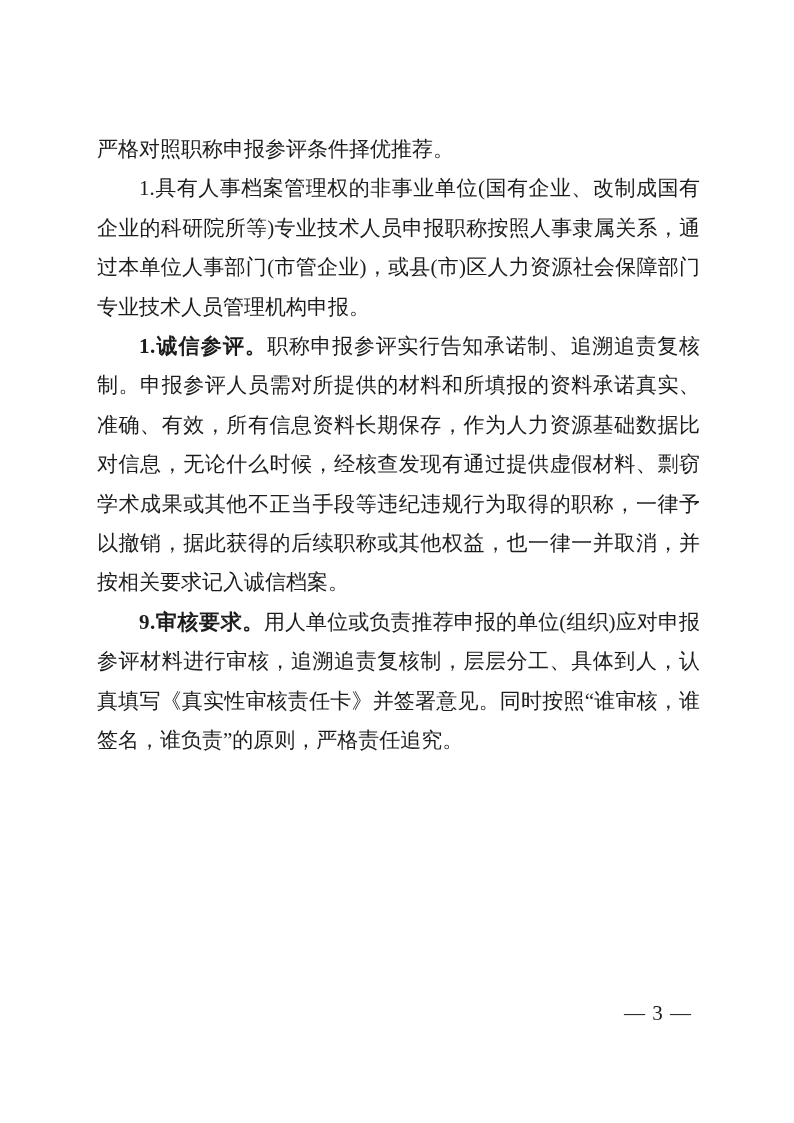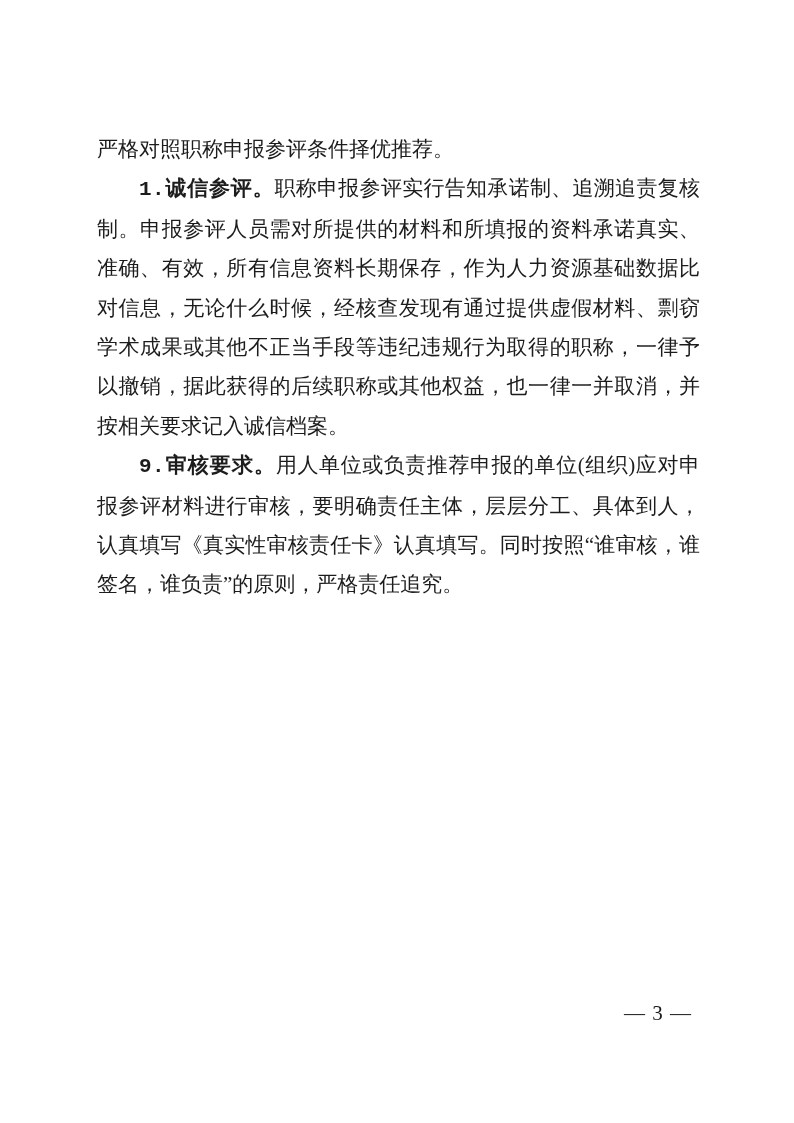--- a/index.html
+++ b/index.html
@@ -29,21 +29,21 @@
   .content p {
     margin: 0;
     padding: 0;
     text-indent: 2em;
   }
   .content p.no-indent {
     text-indent: 0;
   }
   .lead-bold {
     font-weight: bold;
-    font-family: Liberation Mono, monospace;
+    font-family: Liberation Serif, serif;
     letter-spacing: 0.5px;
   }
   .page-number {
     position: absolute;
     top: 999px;
     right: 102px;
     font-size: 21px;
     line-height: 28px;
     letter-spacing: 1px;
     color: #1c1c1c;
@@ -51,24 +51,25 @@
 </style>
 </head>
 <body>
 
 <div class="page">
 
   <div class="content">
 
     <p class="no-indent"><span>严格对照职称申报参评条件择优推荐。</span></p>
 
+    <p><span>1.具有人事档案管理权的非事业单位(国有企业、改制成国有企业的科研院所等)专业技术人员申报职称按照人事隶属关系，通过本单位人事部门(市管企业)，或县(市)区人力资源社会保障部门专业技术人员管理机构申报。</span></p>
 
 
 
     <p><span class="lead-bold">1.诚信参评。</span><span>职称申报参评实行告知承诺制、追溯追责复核制。申报参评人员需对所提供的材料和所填报的资料承诺真实、准确、有效，所有信息资料长期保存，作为人力资源基础数据比对信息，无论什么时候，经核查发现有通过提供虚假材料、剽窃学术成果或其他不正当手段等违纪违规行为取得的职称，一律予以撤销，据此获得的后续职称或其他权益，也一律一并取消，并按相关要求记入诚信档案。</span></p>
 
-    <p><span class="lead-bold">9.审核要求。</span><span>用人单位或负责推荐申报的单位(组织)应对申报参评材料进行审核，要明确责任主体，层层分工、具体到人，认真填写《真实性审核责任卡》认真填写。同时按照“谁审核，谁签名，谁负责”的原则，严格责任追究。</span></p>
+    <p><span class="lead-bold">9.审核要求。</span><span>用人单位或负责推荐申报的单位(组织)应对申报参评材料进行审核，追溯追责复核制，层层分工、具体到人，认真填写《真实性审核责任卡》并签署意见。同时按照“谁审核，谁签名，谁负责”的原则，严格责任追究。</span></p>
 
   </div>
 
   <div class="page-number">— 3 —</div>
 
 </div>
 
 </body></html>

